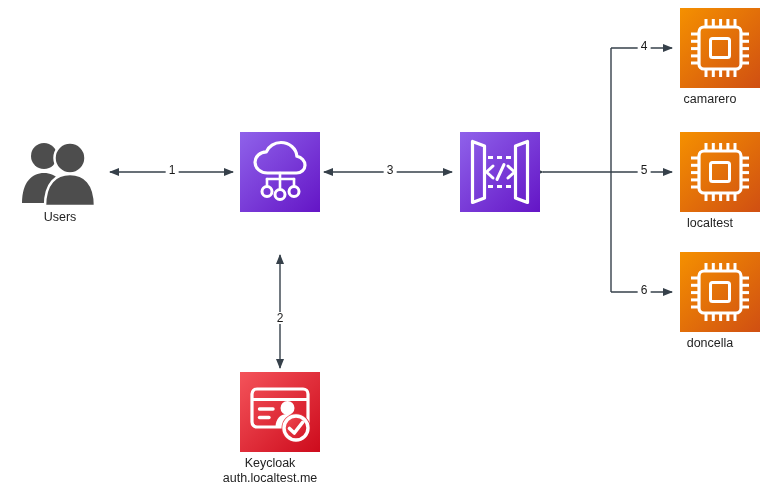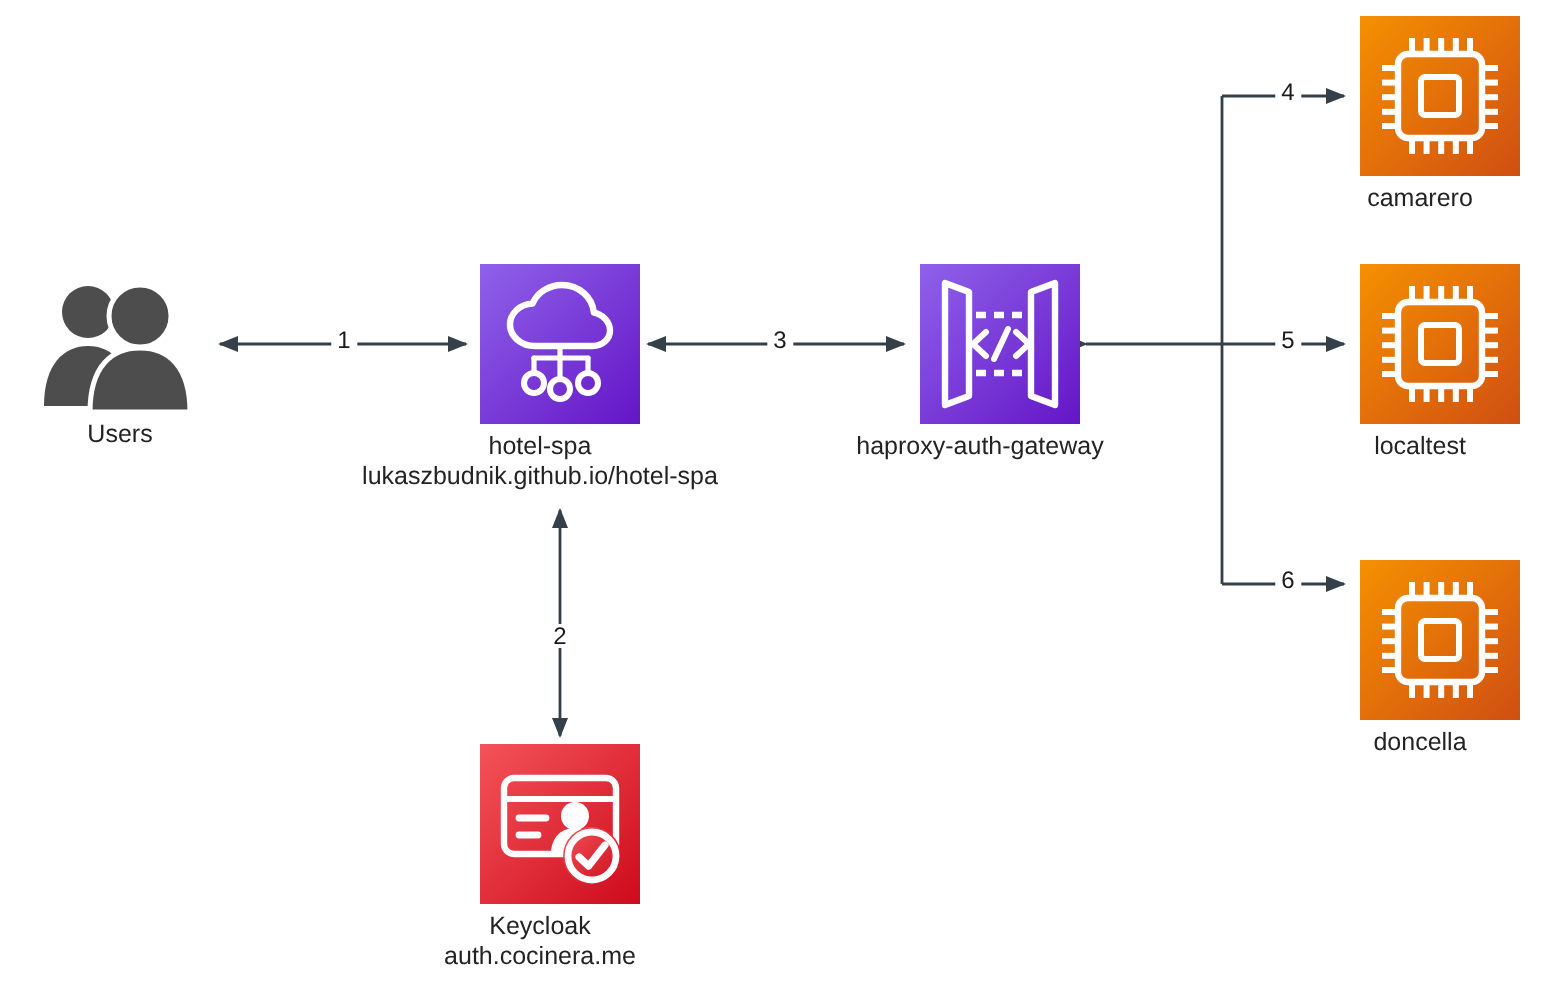--- a/index.html
+++ b/index.html
@@ -172,24 +172,20 @@
           <line x1="27" y1="47" x2="27" y2="54"></line>
           <line x1="40" y1="47" x2="54" y2="47"></line>
           <line x1="54" y1="47" x2="54" y2="54"></line>
         </g>
 
         <circle cx="27" cy="59.5" r="5" fill="none" stroke="#ffffff" stroke-width="3"></circle>
         <circle cx="40" cy="62.5" r="5" fill="none" stroke="#ffffff" stroke-width="3"></circle>
         <circle cx="54" cy="59.5" r="5" fill="none" stroke="#ffffff" stroke-width="3"></circle>
       </svg>
     </div>
-    <div class="node-label">
-      <span>hotel-spa</span>
-      <span class="l2">lukaszbudnik.github.io/hotel-spa</span>
-    </div>
   </div>
 
   <div class="node" style="left:460px; top:132px;">
     <div class="node-box">
       <svg viewBox="0 0 80 80" xmlns="http://www.w3.org/2000/svg">
         <rect x="0" y="0" width="80" height="80" fill="url(#gradPurple)"></rect>
 
         <path d="M24.5 14 L12.5 9.5 L12.5 70.5 L24.5 66 Z" fill="none" stroke="#ffffff" stroke-width="3.2" stroke-linejoin="round"></path>
 
         <path d="M55.5 14 L67.5 9.5 L67.5 70.5 L55.5 66 Z" fill="none" stroke="#ffffff" stroke-width="3.2" stroke-linejoin="round"></path>
@@ -199,21 +195,20 @@
         <line x1="28" y1="54.5" x2="52" y2="54.5" stroke="#ffffff" stroke-width="3.2" stroke-dasharray="5 4" stroke-linecap="butt"></line>
 
         <g stroke="#ffffff" stroke-width="3" fill="none" stroke-linecap="round" stroke-linejoin="round">
           <polyline points="33,34 26.5,40 33,46"></polyline>
           <line x1="44" y1="32.5" x2="37" y2="47.5"></line>
           <polyline points="48,34 54.5,40 48,46"></polyline>
         </g>
       </svg>
     </div>
     <div class="node-label">
-      <span>haproxy-auth-gateway</span>
     </div>
   </div>
 
   <div class="node" style="left:240px; top:372px;">
     <div class="node-box">
       <svg viewBox="0 0 80 80" xmlns="http://www.w3.org/2000/svg">
         <rect x="0" y="0" width="80" height="80" fill="url(#gradRed)"></rect>
 
         <rect x="12" y="17" width="56" height="38" rx="5" ry="5" fill="none" stroke="#ffffff" stroke-width="3.2"></rect>
 
@@ -226,21 +221,21 @@
 
         <path d="M35.5 55 C35.5 46.5 40.8 42 47.5 42 C54.2 42 59.5 46.5 59.5 55 Z" fill="#ffffff"></path>
 
         <circle cx="56" cy="56" r="14.5" fill="url(#gradRed)"></circle>
         <circle cx="56" cy="56" r="12" fill="none" stroke="#ffffff" stroke-width="3.4"></circle>
         <polyline points="49.5,56.5 54.3,61 62.5,50.5" fill="none" stroke="#ffffff" stroke-width="3.6" stroke-linecap="round" stroke-linejoin="round"></polyline>
       </svg>
     </div>
     <div class="node-label">
       <span>Keycloak</span>
-      <span class="l2">auth.cocinera.me</span>
+      <span class="l2">auth.localtest.me</span>
     </div>
   </div>
 
   <div class="node" style="left:680px; top:8px;">
     <div class="node-box">
       <svg viewBox="0 0 80 80" xmlns="http://www.w3.org/2000/svg">
         <rect x="0" y="0" width="80" height="80" fill="url(#gradOrange)"></rect>
         <rect x="19" y="19" width="42" height="42" rx="5" ry="5" fill="none" stroke="#ffffff" stroke-width="3.2"></rect>
         <rect x="30.5" y="30.5" width="19" height="19" rx="2" ry="2" fill="none" stroke="#ffffff" stroke-width="3"></rect>
         <g stroke="#ffffff" stroke-width="3" stroke-linecap="butt">
@@ -300,21 +295,21 @@
             <line x1="61" y1="47.9" x2="69" y2="47.9"></line>
           <line x1="61" y1="55" x2="69" y2="55"></line>
         </g>
       </svg>
     </div>
     <div class="node-label">
       <span>localtest</span>
     </div>
   </div>
 
-  <div class="node" style="left:680px; top:252px;margin-top:28px;">
+  <div class="node" style="left:680px; top:252px;">
     <div class="node-box">
       <svg viewBox="0 0 80 80" xmlns="http://www.w3.org/2000/svg">
         <rect x="0" y="0" width="80" height="80" fill="url(#gradOrange)"></rect>
         <rect x="19" y="19" width="42" height="42" rx="5" ry="5" fill="none" stroke="#ffffff" stroke-width="3.2"></rect>
         <rect x="30.5" y="30.5" width="19" height="19" rx="2" ry="2" fill="none" stroke="#ffffff" stroke-width="3"></rect>
         <g stroke="#ffffff" stroke-width="3" stroke-linecap="butt">
           <line x1="26" y1="11" x2="26" y2="19"></line>
             <line x1="33.3" y1="11" x2="33.3" y2="19"></line>
           <line x1="40.6" y1="11" x2="40.6" y2="19"></line>
             <line x1="47.9" y1="11" x2="47.9" y2="19"></line>

